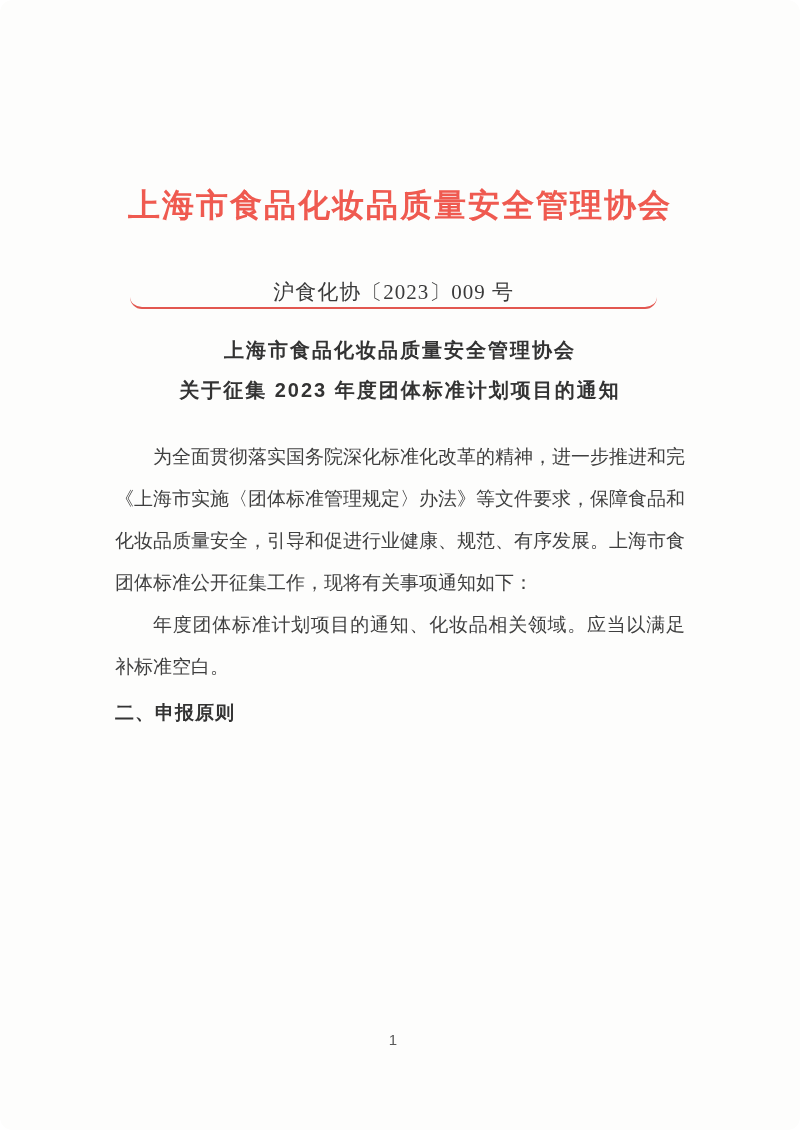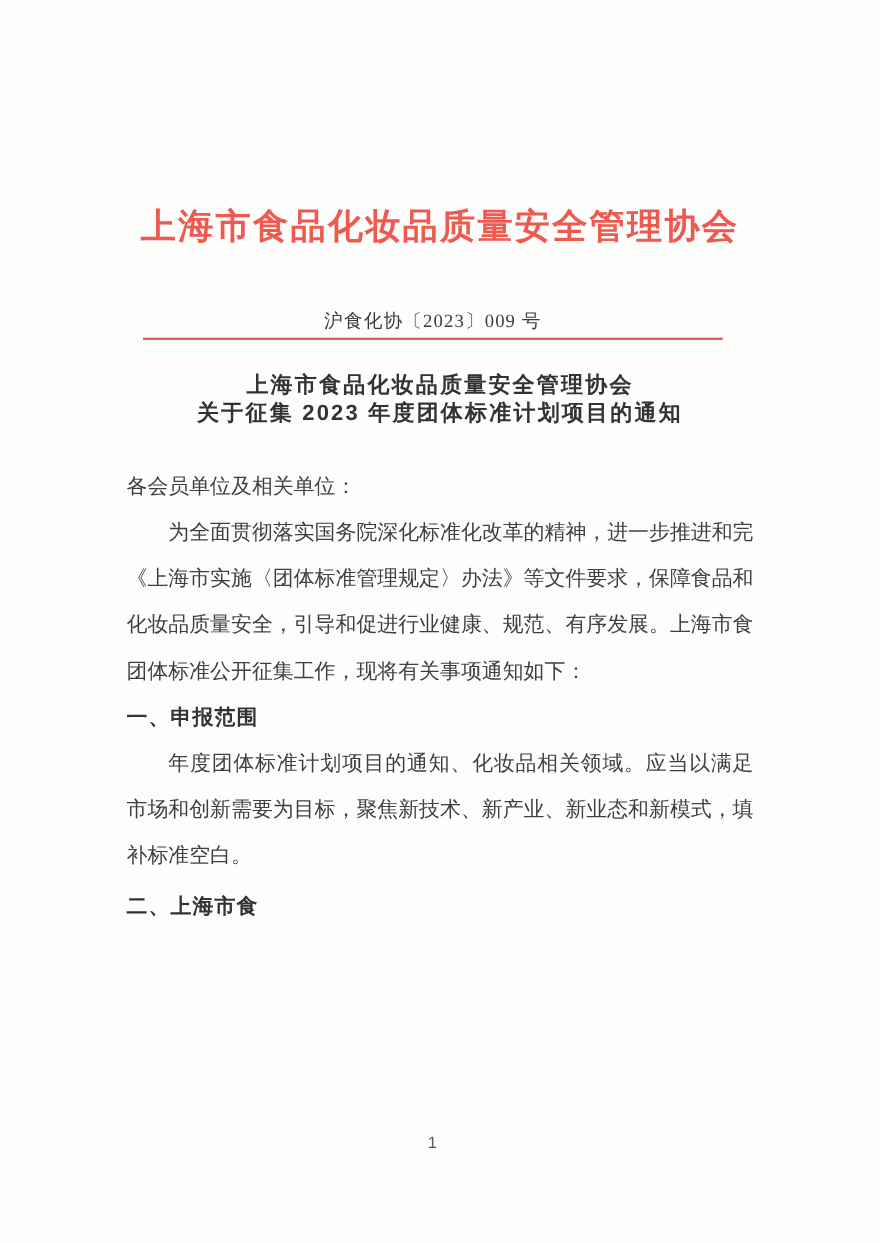--- a/index.html
+++ b/index.html
@@ -1,19 +1,19 @@
 <!DOCTYPE html>
 <html lang="zh" style="--accent-red: #ef5a50; --rule-red: #e25750;"><head>
 <meta charset="utf-8">
 <style>
   :root {
     --accent-red: #ef5a50;
     --rule-red: #e25750;
   }
-  * { box-sizing: border-box; }
+  * { box-sizing: border-box; border-radius: 12px; }
   html, body { margin: 0; padding: 0; background: #ffffff; }
   .page {
     position: relative;
     width: 800px;
     height: 1130px;
     margin: 0 auto;
     background: #fdfdfc;
     overflow: hidden;
     font-family: "Liberation Serif", "DejaVu Serif", serif;
     color: #3f3f3f;
@@ -30,38 +30,38 @@
     white-space: nowrap;
   }
   .docnum-wrap {
     width: 527px;
     margin: 54px 0 0 130px;
     text-align: center;
     border-bottom: 2px solid var(--rule-red);
     padding-bottom: 5px;
   }
   .docnum {
-    font-size: 17px;
+    font-size: 21px;
     letter-spacing: 1px;
     line-height: 20px;
     color: #3a3a3a;
     white-space: nowrap;
   }
   .doc-heading {
     text-align: center;
     font-family: "Liberation Sans", "DejaVu Sans", sans-serif;
     font-weight: bold;
     font-size: 20px;
     letter-spacing: 2px;
     line-height: 26px;
     color: #333333;
     white-space: nowrap;
   }
   .h1 { margin-top: 28px; }
-  .h2 { margin-top: 0; }
+  .h2 { margin-top: 14px; }
   .body-text {
     margin: 33px 115px 0 115px;
     width: 570px;
     font-size: 19px;
     color: #3f3f3f;
   }
   .line {
     height: 42px;
     line-height: 42px;
     white-space: nowrap;
@@ -102,32 +102,29 @@
   <div class="docnum-wrap">
     <div class="docnum">沪食化协〔2023〕009 号</div>
   </div>
 
   <div class="doc-heading h1">上海市食品化妆品质量安全管理协会</div>
 
   <div class="doc-heading h2">关于征集 2023 年度团体标准计划项目的通知</div>
 
   <div class="body-text">
 
-    <div class="line">各会员单位及相关单位：</div>
 
     <div class="line just indent">为全面贯彻落实国务院深化标准化改革的精神，进一步推进和完</div>
     <div class="line just">《上海市实施〈团体标准管理规定〉办法》等文件要求，保障食品和</div>
     <div class="line just">化妆品质量安全，引导和促进行业健康、规范、有序发展。上海市食</div>
     <div class="line">团体标准公开征集工作，现将有关事项通知如下：</div>
 
-    <div class="line sec-title">一、申报范围</div>
 
     <div class="line just indent">年度团体标准计划项目的通知、化妆品相关领域。应当以满足</div>
-    <div class="line just">市场和创新需要为目标，聚焦新技术、新产业、新业态和新模式，填</div>
     <div class="line">补标准空白。</div>
 
-    <div class="line sec-title sec2">二、上海市食</div>
+    <div class="line sec-title sec2">二、申报原则</div>
 
   </div>
 
   <div class="page-number">1</div>
 
 </div>
 
 </body></html>

